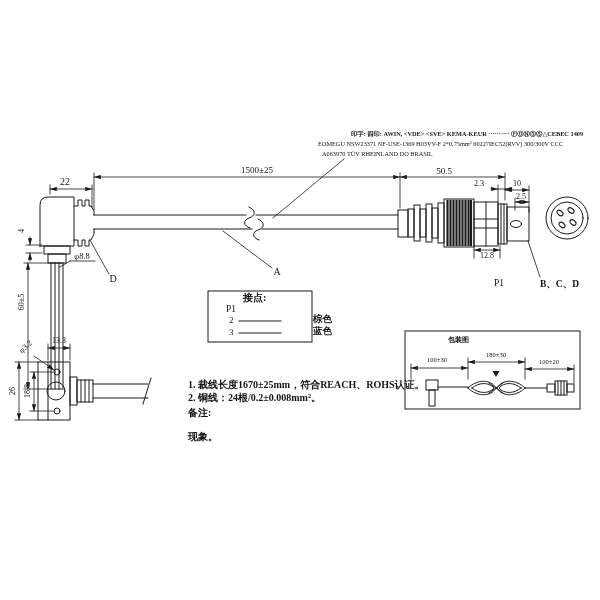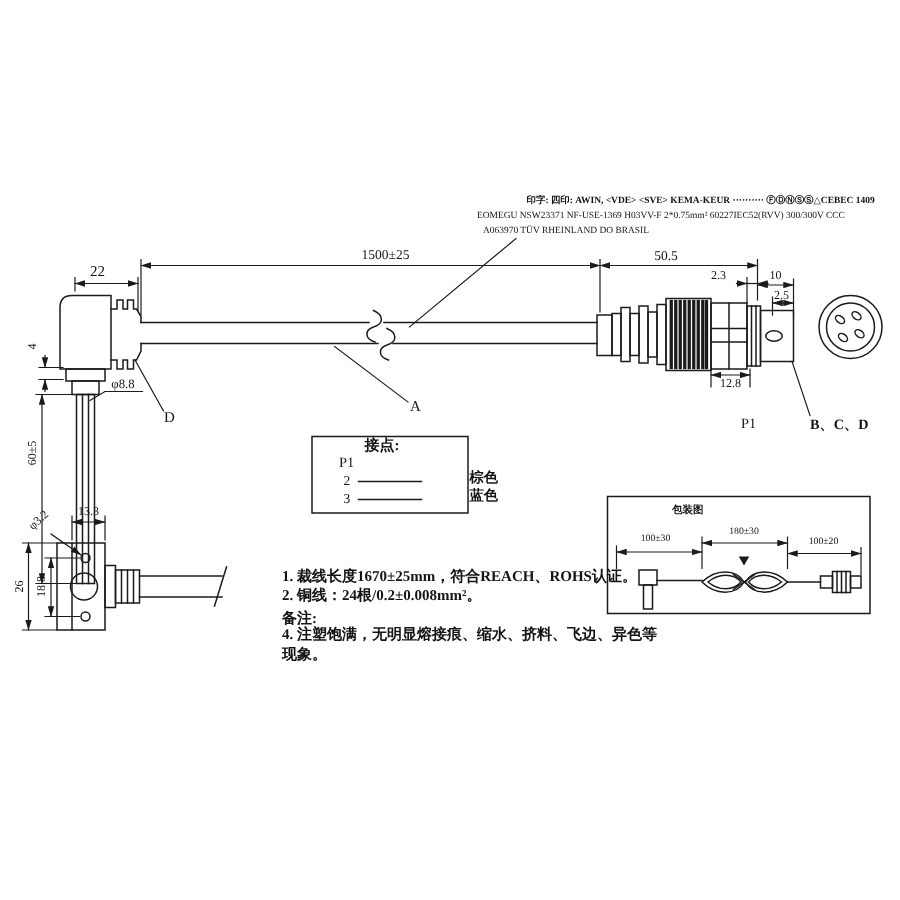--- a/index.html
+++ b/index.html
@@ -197,21 +197,20 @@
   <div class="t cjk" style="left:284px;top:327px;font-size:9.5px;">蓝色</div>
 
   <div class="t ctr" style="left:59px;top:341px;font-size:8px;">13.3</div>
   <div class="t rot43" style="left:26px;top:347px;font-size:8px;">φ3.2</div>
   <div class="t rot" style="left:28px;top:391px;font-size:8px;">18.8</div>
   <div class="t rot" style="left:13px;top:391px;font-size:8px;">26</div>
 
   <div class="t cjk" style="left:159px;top:384px;font-size:10px;margin-top:24px;">备注:</div>
   <div class="t cjk" style="left:159px;top:380px;font-size:10px;">1. 裁线长度1670±25mm，符合REACH、ROHS认证。</div>
   <div class="t cjk" style="left:159px;top:393px;font-size:10px;">2. 铜线：24根/0.2±0.008mm²。</div>
-  <div class="t cjk" style="left:159px;top:419px;font-size:10px;">4. 注塑饱满，无明显熔接痕、缩水、挤料、飞边、异色等</div>
   <div class="t cjk" style="left:159px;top:432px;font-size:10px;">现象。</div>
 
   <div class="t cjk" style="left:419px;top:337px;font-size:7px;">包装图</div>
   <div class="t ctr" style="left:437px;top:360px;font-size:6.5px;">100±30</div>
   <div class="t ctr" style="left:496px;top:355px;font-size:6.5px;">180±30</div>
   <div class="t ctr" style="left:549px;top:362px;font-size:6.5px;">100±20</div>
 
 </div>
 
 </body></html>

